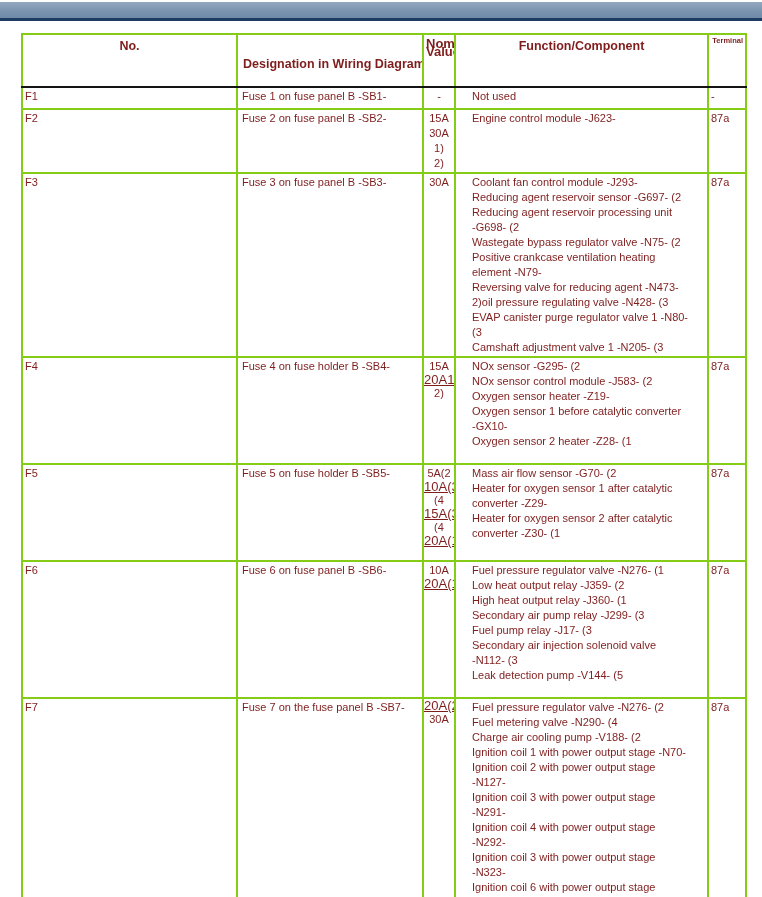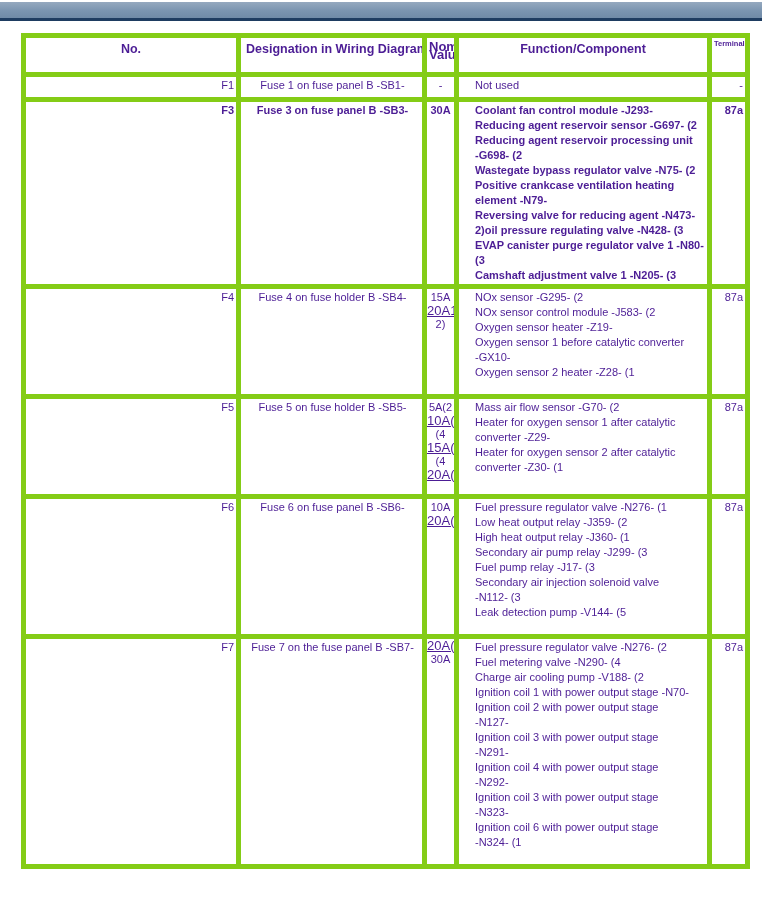--- a/index.html
+++ b/index.html
@@ -24,24 +24,24 @@
   table.fuse-table {
     position: absolute;
     left: 21px;
     top: 33px;
     width: 724px;
     table-layout: fixed;
     border-collapse: collapse;
     border: 2px solid #141414;
   }
   .fuse-table th, .fuse-table td {
-    border: 5px solid #84cc16;
+    border: 2px solid #84cc16;
     vertical-align: top;
     padding: 1px 2px;
-    color: #4c1d95;
+    color: #7f1d1d;
     font-size: 11px;
     line-height: 15px;
     overflow: hidden;
   }
   col.c-no { width: 215px; }
   col.c-des { width: 186px; }
   col.c-nom { width: 32px; }
   col.c-fn { width: 253px; }
   col.c-term { width: 38px; }
 
@@ -55,60 +55,60 @@
   th.h-no, th.h-fn {
     font-size: 12.5px;
     text-align: center;
     vertical-align: top;
     padding-top: 4px;
   }
   th.h-des {
     font-size: 12.5px;
     text-align: left;
     vertical-align: top;
-    padding-top: 4px;
+    padding-top: 22px;
     padding-left: 5px;
     white-space: nowrap;
   }
   th.h-nom {
     font-size: 13px;
     line-height: 8px;
     text-align: left;
     vertical-align: top;
     padding-top: 5px;
   }
   th.h-term {
     font-size: 7.5px;
     line-height: 8px;
     text-align: right;
     vertical-align: top;
     padding-top: 2px;
   }
   td.no-cell, td.term-cell {
-    text-align: right;
+    text-align: left;
   }
   td.des-cell {
-    text-align: center;
+    text-align: left;
     padding-left: 4px;
   }
   td.nom-cell {
     text-align: center;
     padding: 1px 0;
   }
   td.fn-cell {
     text-align: left;
     padding-left: 16px;
   }
   .nom-line { font-size: 11px; line-height: 15px; }
   .nom-line-sm { font-size: 13px; line-height: 12px; text-decoration: underline; }
   .fn-line { white-space: nowrap; }
 
   tr.r-h1 td { height: 18px; }
   tr.r-h2 td { height: 60px; }
-  tr.r-h3 td { height: 178px; font-weight: bold; }
+  tr.r-h3 td { height: 178px; }
   tr.r-h4 td { height: 103px; }
   tr.r-h5 td { height: 93px; margin-top: 16px; }
   tr.r-h6 td { height: 133px; margin-left: 8px; }
   tr.r-h7 td { height: 223px; }
 </style>
 </head>
 <body>
 
 <div class="top-bar"></div>
 
@@ -137,20 +137,34 @@
       <td class="no-cell">F1</td>
       <td class="des-cell dbl">Fuse 1 on fuse panel B -SB1-</td>
       <td class="nom-cell">
           <div class="nom-line">-</div>
         </td>
       <td class="fn-cell dbl">
           <div class="fn-line">Not used</div>
         </td>
       <td class="term-cell">-</td>
     </tr>
+    <tr class="r-h2">
+      <td class="no-cell">F2</td>
+      <td class="des-cell dbl">Fuse 2 on fuse panel B -SB2-</td>
+      <td class="nom-cell">
+          <div class="nom-line">15A</div>
+          <div class="nom-line">30A</div>
+          <div class="nom-line">1)</div>
+          <div class="nom-line">2)</div>
+        </td>
+      <td class="fn-cell dbl">
+          <div class="fn-line">Engine control module -J623-</div>
+        </td>
+      <td class="term-cell">87a</td>
+    </tr>
     <tr class="r-h3">
       <td class="no-cell">F3</td>
       <td class="des-cell dbl">Fuse 3 on fuse panel B -SB3-</td>
       <td class="nom-cell">
           <div class="nom-line">30A</div>
         </td>
       <td class="fn-cell dbl">
           <div class="fn-line">Coolant fan control module -J293-</div>
           <div class="fn-line">Reducing agent reservoir sensor -G697- (2</div>
           <div class="fn-line">Reducing agent reservoir processing unit</div>

